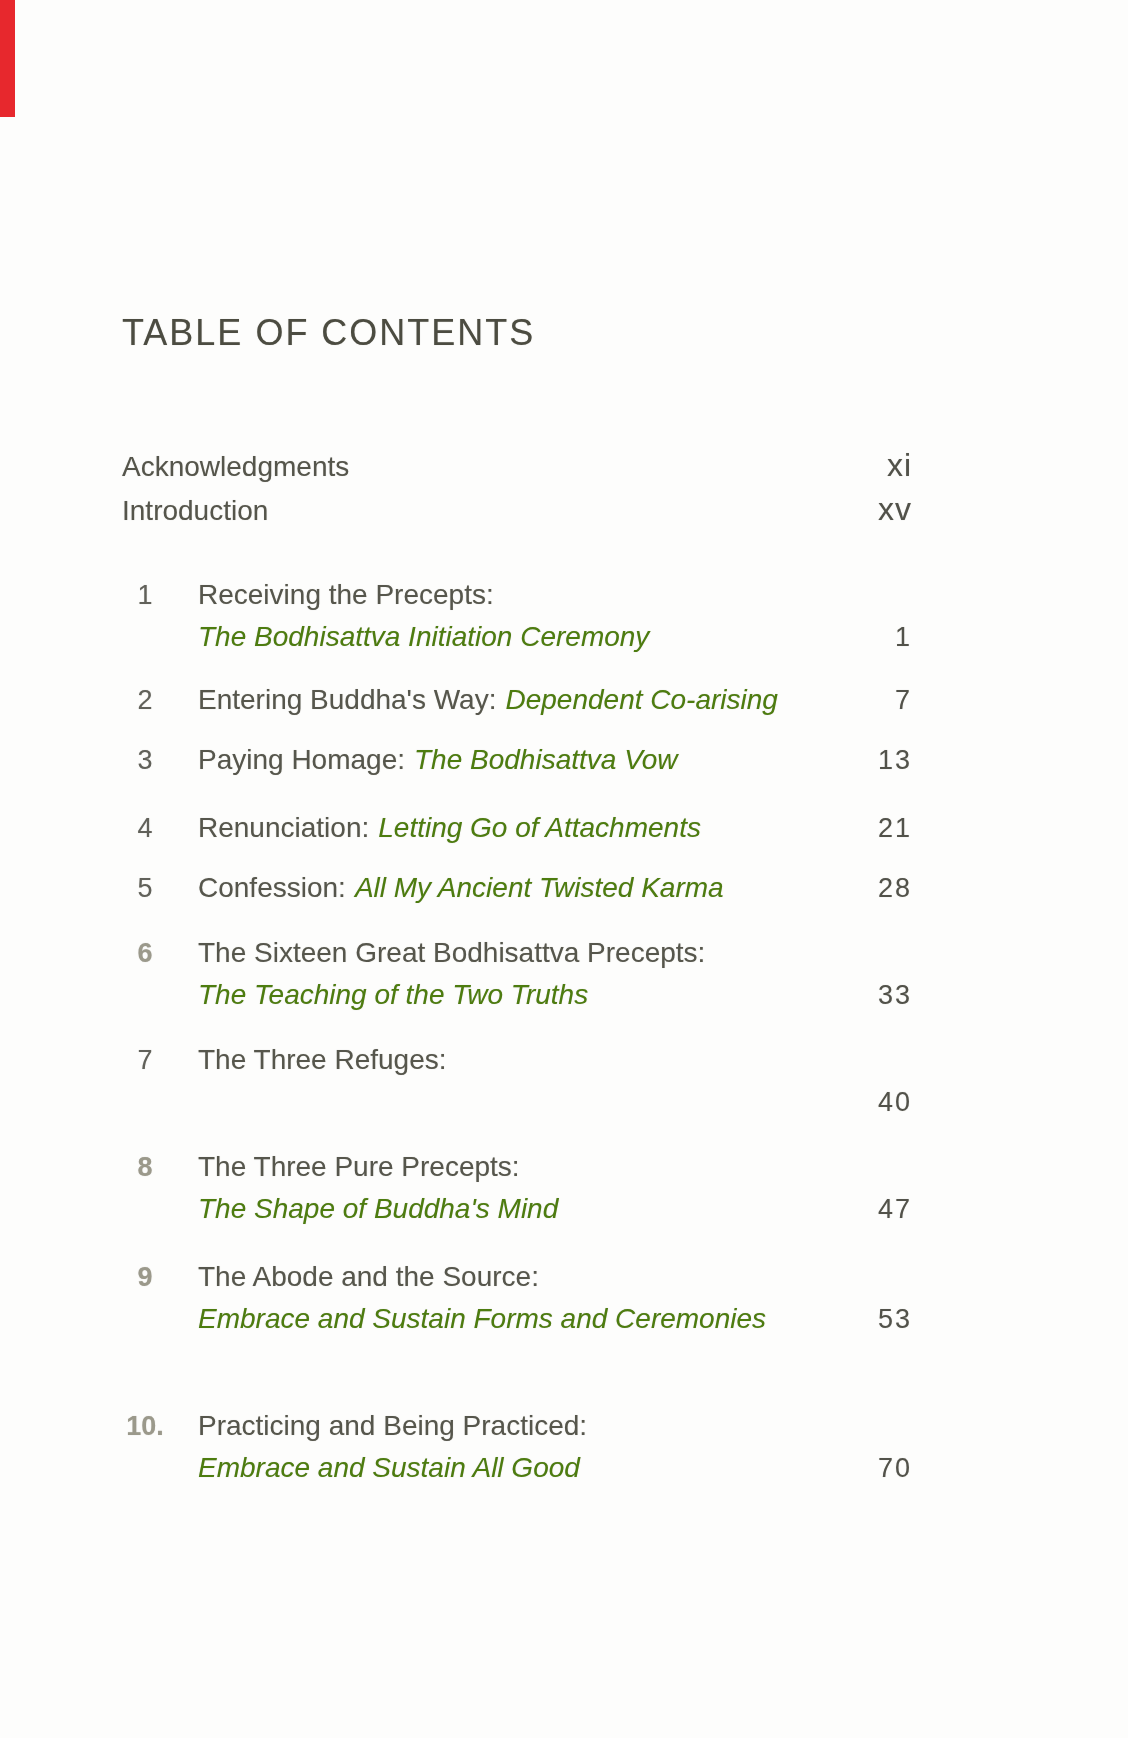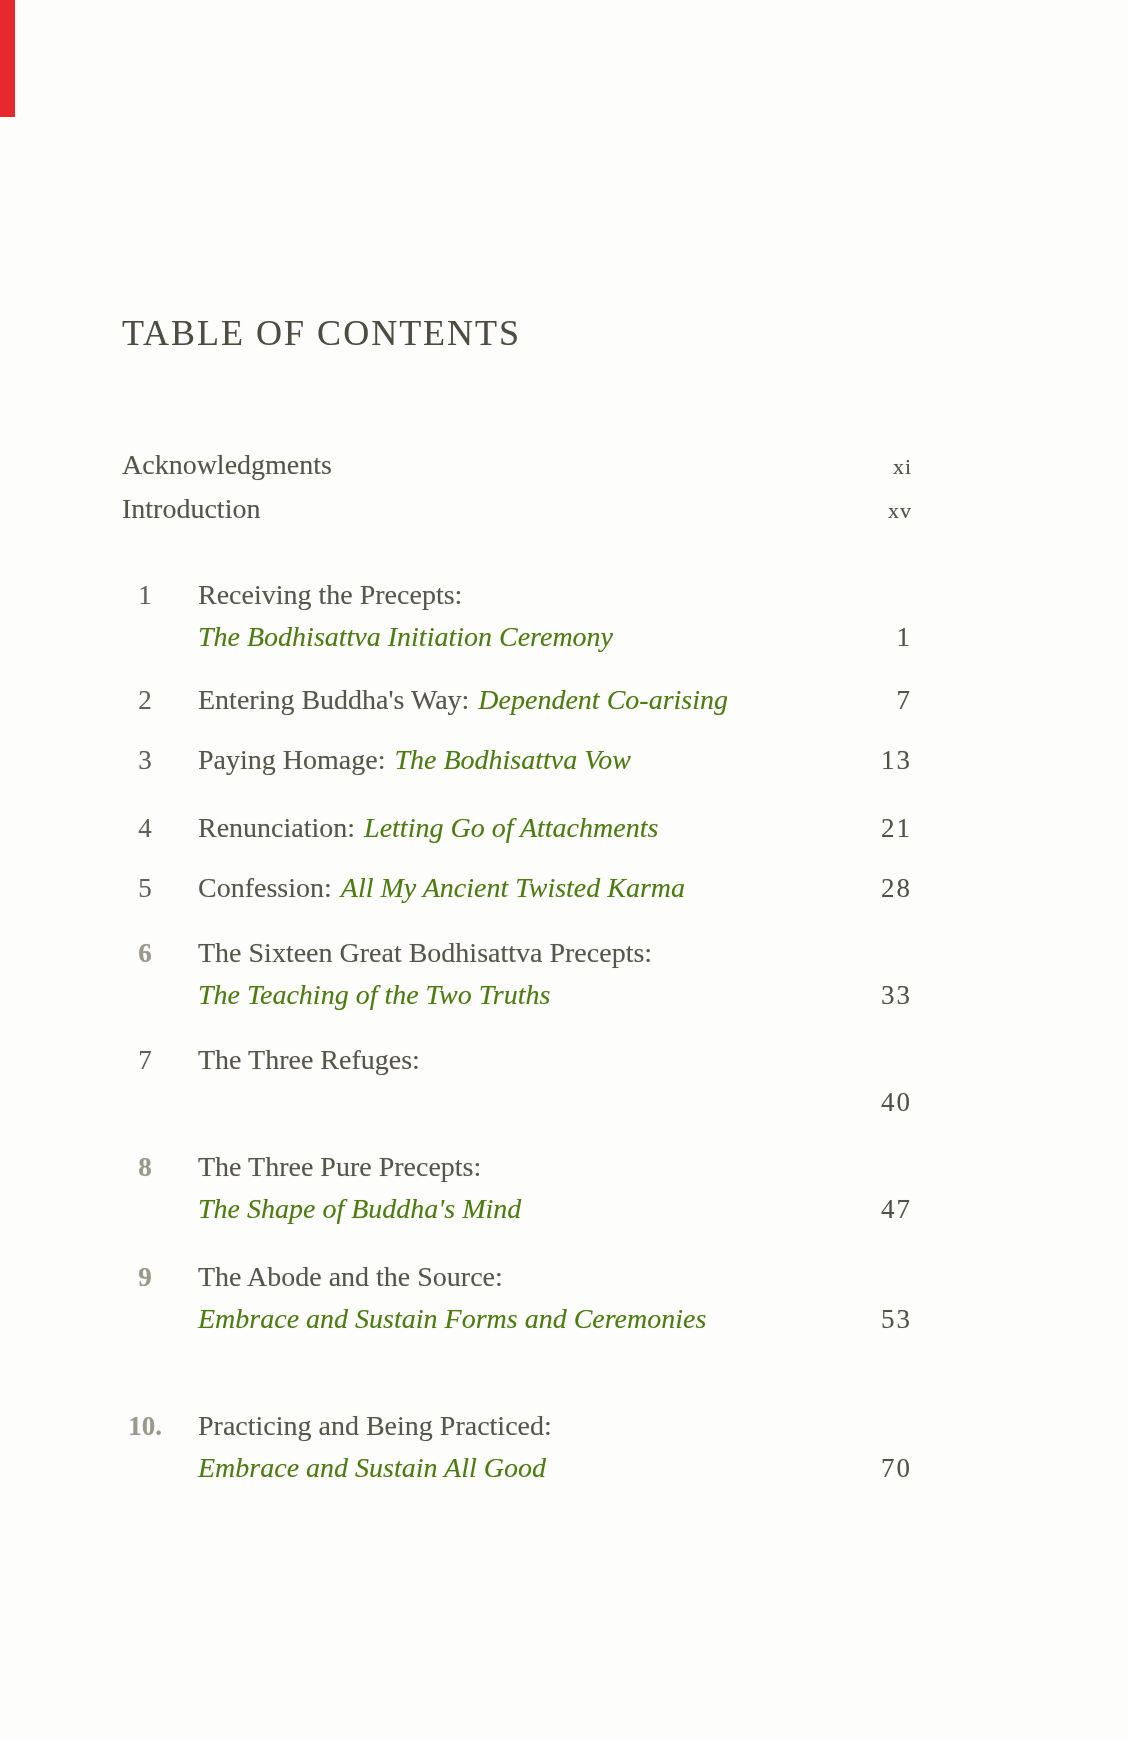--- a/index.html
+++ b/index.html
@@ -1,40 +1,40 @@
 <!DOCTYPE html>
 <html><head>
 <meta charset="utf-8">
 <style>
   html,body{margin:0;padding:0;background:#ffffff;}
   .page{
     position:relative;
     width:1128px;height:1738px;
     background:#fdfdfc;
-    font-family:Liberation Serif, serif;
+    font-family:Liberation Sans, sans-serif;
     overflow:hidden;
     color:#56564c;
   }
   .soft{ text-shadow:0 0 1px rgba(92,90,76,0.30); }
   .red-mark{
     position:absolute;left:0;top:0;width:15px;height:117px;
   }
   .toc-title{
     position:absolute;left:122px;top:312px;
     font-size:36px;letter-spacing:2px;
     color:#4c4c41;white-space:nowrap;
   }
   .front-matter{
     position:absolute;left:122px;top:444px;width:790px;
   }
   .fm-row{
     display:flex;align-items:baseline;
     line-height:42px;font-size:28px;color:#55554b;
   }
-  .fm-page{margin-left:auto;font-size:22px;color:#52524a;letter-spacing:1px;}
+  .fm-page{margin-left:auto;font-size:32px;color:#52524a;letter-spacing:1px;}
   .entry{
     position:absolute;left:122px;width:790px;
   }
   .num{
     position:absolute;left:0;top:0;width:46px;
     text-align:center;line-height:42px;font-size:27px;
     color:#61615a;
   }
   .num-alt{ color:#9b998b;font-weight:bold; }
   .entry-body{ margin-left:76px; }

